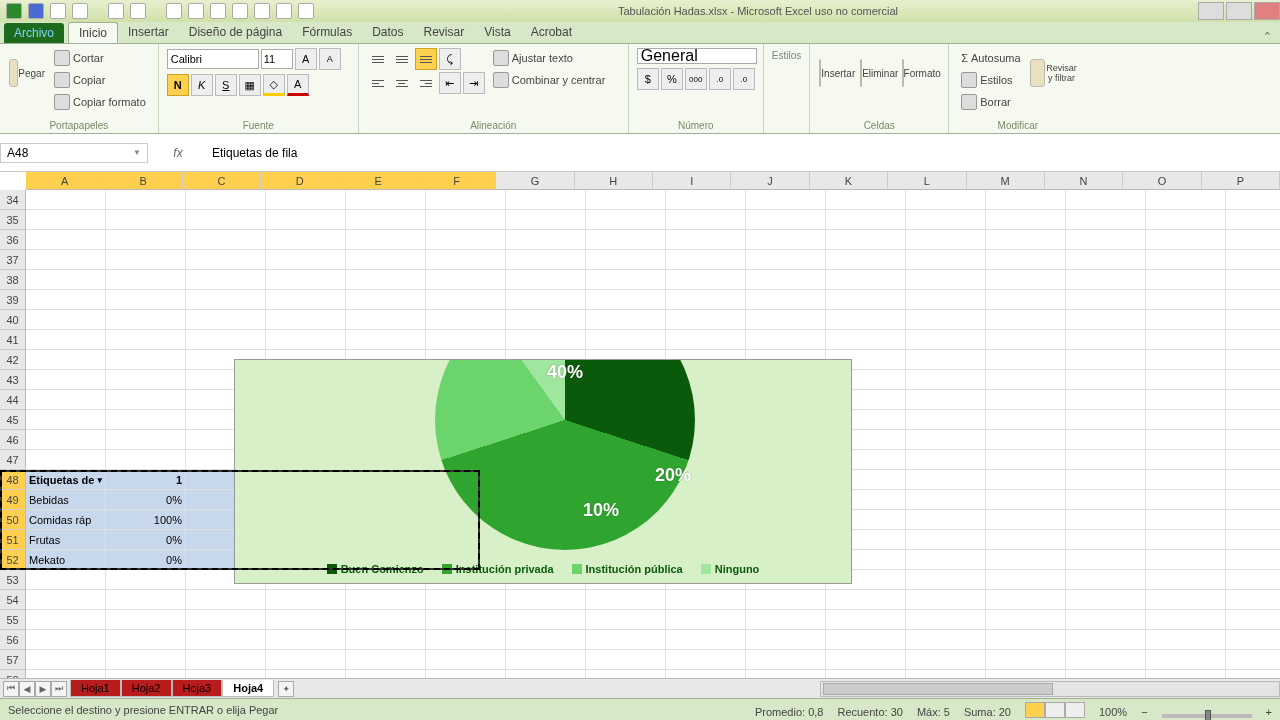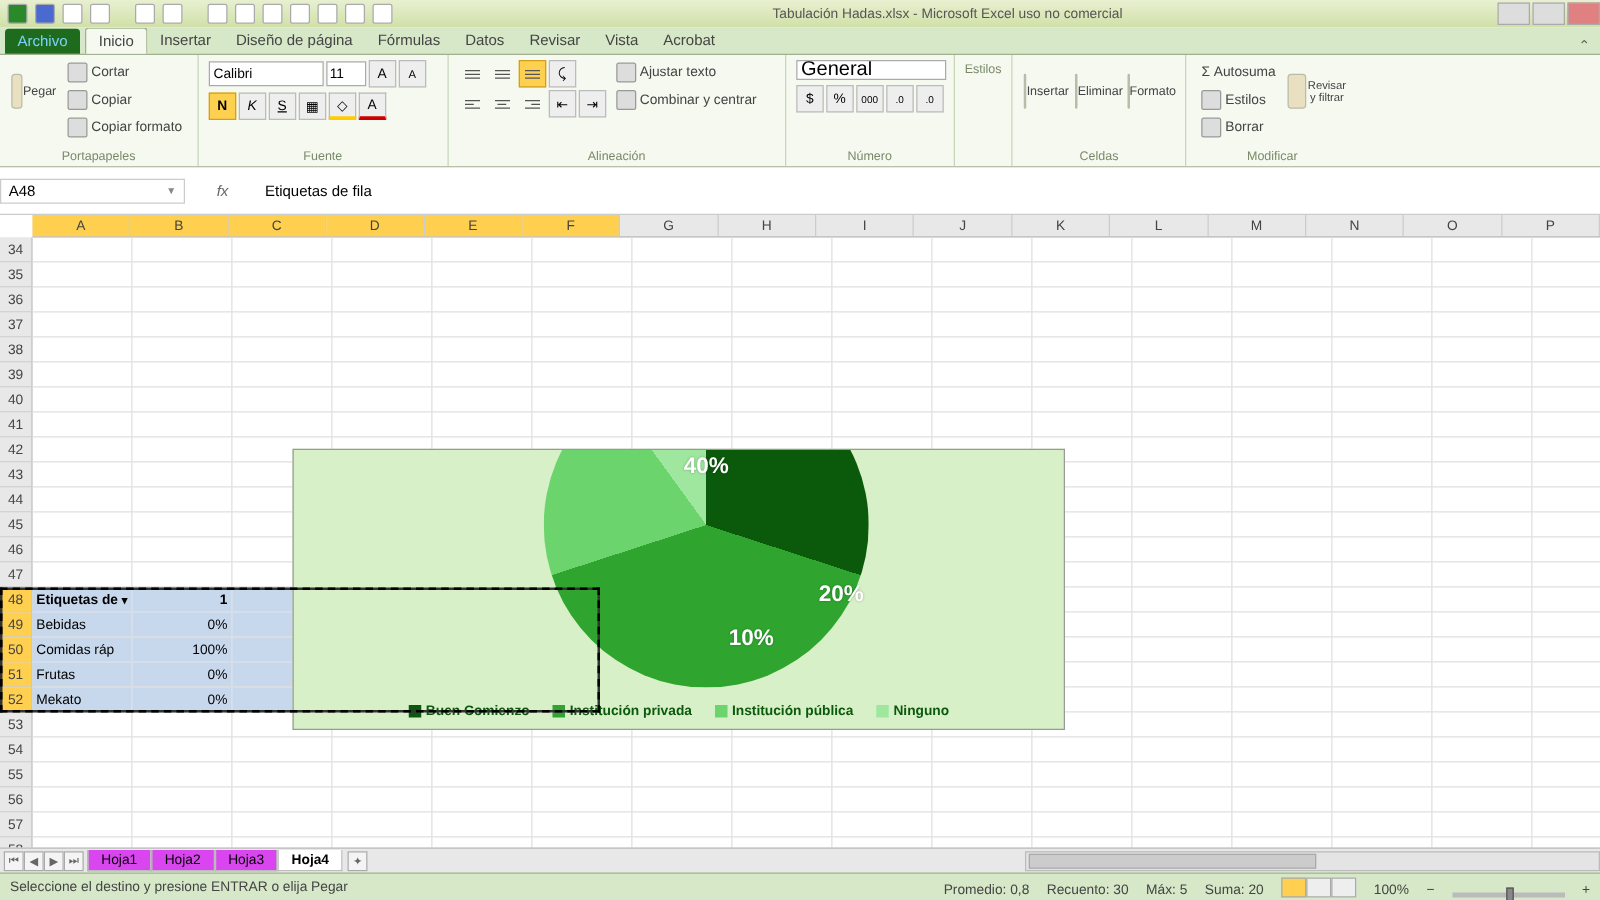--- a/index.html
+++ b/index.html
@@ -65,21 +65,21 @@
   background: conic-gradient(#0b5a0b 0deg 108deg, #2fa52f 108deg 252deg, #6cd46c 252deg 324deg, #9fe69f 324deg 360deg);
   clip-path: inset(70px 0 0 0); }
 .pie-lbl { position:absolute; color:#fff; font-weight:bold; font-size:18px; text-shadow:0 0 2px rgba(0,0,0,.3); }
 .legend { position:absolute; bottom:8px; left:0; right:0; display:flex; justify-content:center; gap:18px; font-size:11px; color:#0b5a0b; font-weight:bold; }
 .legend-item{display:flex;align-items:center;gap:4px;}
 .lg-sw{width:10px;height:10px;}
 
 .sheet-tabs { position:absolute; bottom:22px; left:0; right:0; height:20px; background:#e8e8e8; border-top:1px solid #bbb; display:flex; align-items:center; font-size:11px; }
 .navset{display:flex;gap:0;padding:0 3px;}
 .navbtn{width:16px;height:16px;border:1px solid #aaa;background:#f4f4f4;display:flex;align-items:center;justify-content:center;font-size:9px;color:#666;cursor:pointer;}
-.stab { padding:2px 10px; background:#d946ef; border:1px solid #bbb; border-top:none; cursor:pointer; }
+.stab { padding:2px 10px; background:#b91c1c; border:1px solid #bbb; border-top:none; cursor:pointer; }
 .stab.active { background:#fff; font-weight:bold; }
 .hscroll { margin-left:auto; width:460px; height:16px; background:#e4e4e4; border:1px solid #bbb; position:relative; }
 .hscroll-thumb{position:absolute;left:2px;top:1px;width:230px;height:12px;background:#ccc;border:1px solid #aaa;}
 
 .status { position:absolute; bottom:0; left:0; right:0; height:22px; background:#d6e8c8; border-top:1px solid #a0b090; display:flex; align-items:center; font-size:11px; color:#444; padding:0 8px; }
 .status .right { margin-left:auto; display:flex; gap:14px; align-items:flex-end; }
 .viewbtns{display:flex;gap:0;}
 .vbtn{width:20px;height:16px;border:1px solid #aaa;background:#eee;}
 .vbtn.active{background:#ffd050;}
 .zoom-slider{width:90px;height:4px;background:#bbb;position:relative;}

